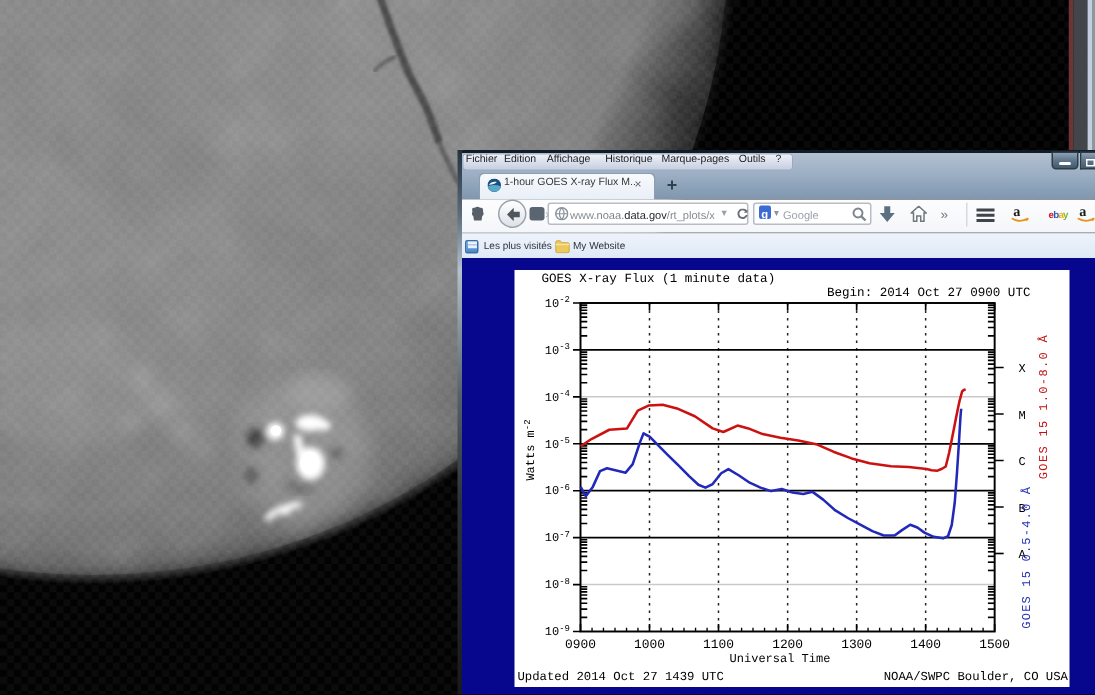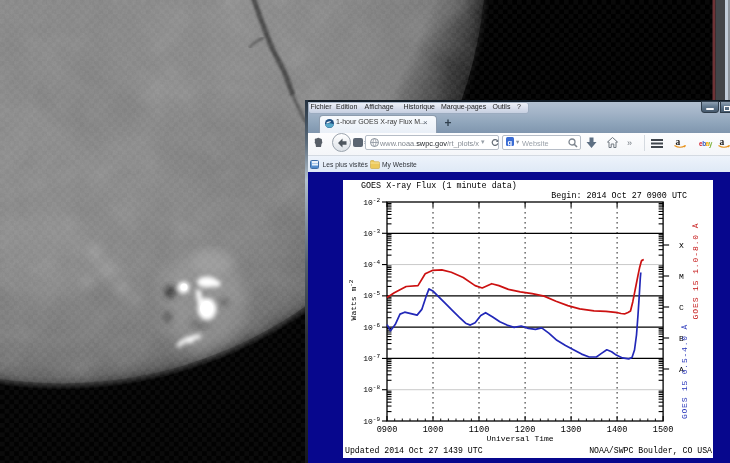--- a/index.html
+++ b/index.html
@@ -171,32 +171,32 @@
   </svg>
 
   <div class="abs" style="left:48px;top:37.5px;width:9.5px;height:9.5px;background:#5b6572;border-radius:2px"></div>
   <div class="abs" style="left:58.5px;top:38px;font-size:8px;color:#9aa2ac">›</div>
 
   <div class="abs" style="left:60px;top:34.5px;width:134px;height:15.5px;background:#fff;border:1px solid #b6bdc7;border-radius:2px"></div>
   <svg class="abs" style="left:64.5px;top:38px" width="9" height="9" viewBox="0 0 9 9">
     <circle cx="4.5" cy="4.5" r="4" fill="none" stroke="#8a929c" stroke-width="1"></circle>
     <path d="M0.5,4.5 H8.5 M4.5,0.5 C2.5,3 2.5,6 4.5,8.5 M4.5,0.5 C6.5,3 6.5,6 4.5,8.5" fill="none" stroke="#8a929c" stroke-width="0.8"></path>
   </svg>
-  <div class="abs" style="left:75px;top:39px;font-size:7.4px;white-space:nowrap"><span style="color:#868c94">www.</span><span style="color:#7d838b">noaa.</span><span style="color:#23272c">swpc.gov</span><span style="color:#868c94">/rt_plots/x</span></div>
+  <div class="abs" style="left:75px;top:39px;font-size:7.4px;white-space:nowrap"><span style="color:#868c94">www.</span><span style="color:#7d838b">noaa.</span><span style="color:#23272c">data.gov</span><span style="color:#868c94">/rt_plots/x</span></div>
   <div class="abs" style="left:176px;top:38px;font-size:7px;color:#98a0a8">▾</div>
   <svg class="abs" style="left:185.5px;top:38.5px" width="8" height="8" viewBox="0 0 9 10">
     <path d="M7.8,2.6 A3.6,3.6 0 1 0 8.1,5.4" fill="none" stroke="#68707a" stroke-width="1.6"></path>
     <path d="M8.6,0.6 L8.6,3.6 L5.6,3.6 Z" fill="#68707a"></path>
   </svg>
 
   <div class="abs" style="left:197px;top:34.5px;width:79px;height:15.5px;background:#fff;border:1px solid #b6bdc7;border-radius:2px"></div>
   <div class="abs" style="left:200.5px;top:37px;width:8.5px;height:8.5px;background:#3a6cd4;border-radius:1.5px"></div>
   <div class="abs" style="left:202.5px;top:37.5px;font-size:7.5px;color:#fff;font-weight:bold">g</div>
   <div class="abs" style="left:211px;top:38px;font-size:6.5px;color:#8a929c">▾</div>
-  <div class="abs" style="left:217px;top:39px;font-size:7.4px;color:#9aa1a9">Website</div>
+  <div class="abs" style="left:217px;top:39px;font-size:7.4px;color:#9aa1a9">Google</div>
   <svg class="abs" style="left:263px;top:37.5px" width="10" height="10" viewBox="0 0 10 10">
     <circle cx="4" cy="4" r="3" fill="none" stroke="#7d858e" stroke-width="1.3"></circle>
     <path d="M6.2,6.2 L9,9" stroke="#7d858e" stroke-width="1.6"></path>
   </svg>
 
   <svg class="abs" style="left:281px;top:37px" width="11" height="12" viewBox="0 0 11 12">
     <path d="M3.5,0.5 H7.5 V5 H10.5 L5.5,11 L0.5,5 H3.5 Z" fill="#5d6f83"></path>
   </svg>
 
   <svg class="abs" style="left:302px;top:37px" width="11" height="11" viewBox="0 0 11 11">

